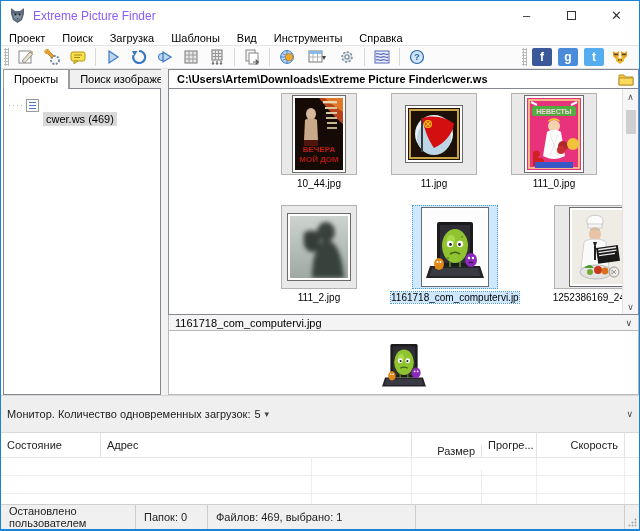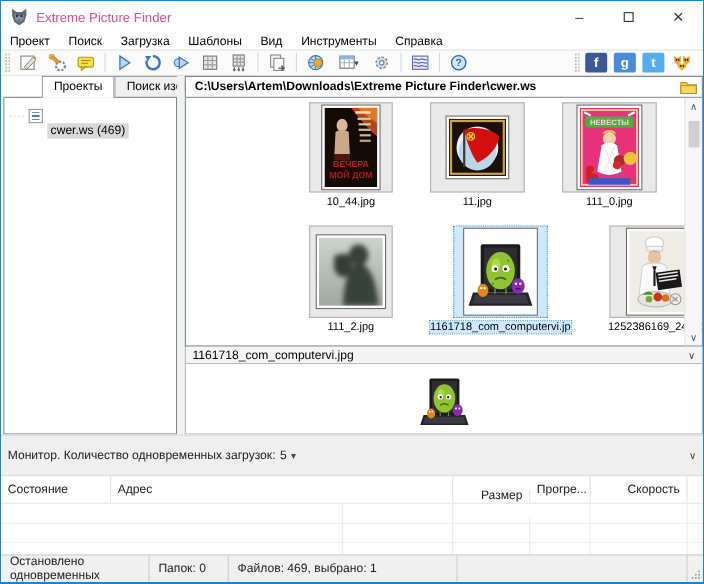--- a/index.html
+++ b/index.html
@@ -2,21 +2,21 @@
 <html><head>
 <meta charset="utf-8">
 <style>
   * { margin:0; padding:0; box-sizing:border-box; }
   html,body { width:640px; height:531px; font-family:"Liberation Sans", sans-serif; background:#fff; }
   .window { width:640px; height:531px; border:1px solid #1883d7; border-bottom-width:2px; display:flex; flex-direction:column; background:#fff; overflow:hidden; }
 
   
   .titlebar { height:29px; display:flex; align-items:center; padding-left:8px; background:#fff; flex:0 0 auto; }
   .titlebar .app-icon { width:17px; height:17px; margin-right:7px; }
-  .titlebar .title { font-size:12px; color:#ec4899; flex:1; }
+  .titlebar .title { font-size:12px; color:#8b5cf6; flex:1; }
   .win-controls { display:flex; height:100%; }
   .win-btn { width:45px; display:flex; align-items:center; justify-content:center; font-size:13px; color:#333; }
   .maxbox { width:9px; height:9px; border:1px solid #333; display:inline-block; }
 
   
   .menubar { height:15px; display:flex; align-items:center; padding-left:8px; gap:17px; font-size:11px; color:#000; flex:0 0 auto; }
   .menubar span { cursor:default; }
 
   
   .toolbar { height:24px; display:flex; align-items:center; border-top:1px solid #e4e4e4; border-bottom:1px solid #e4e4e4; background:#fbfbfb; flex:0 0 auto; }
@@ -27,21 +27,21 @@
   .tb-btn svg { width:16px; height:16px; }
   .tb-spacer { flex:1; }
   .social-btn { width:20px; height:18px; display:flex; align-items:center; justify-content:center; border-radius:2px; font-size:12px; font-weight:bold; color:#fff; margin:0 3px; }
   .drop-arrow { font-size:8px; color:#444; margin-left:-2px; }
 
   
   .main { flex:0 0 326px; display:flex; }
   .left-panel { width:160px; display:flex; flex-direction:column; padding-left:2px; }
   .tabs { height:20px; display:flex; }
   .tab { font-size:11px; padding:3px 10px 2px 10px; border:1px solid #9d9d9d; border-bottom:none; background:#f0f0f0; color:#000; white-space:nowrap; }
-  .tab.active { background:#fff; position:relative; z-index:2;margin-left:35px; }
+  .tab.active { background:#fff; position:relative; z-index:2; }
   .tree { flex:1; border:1px solid #828790; background:#fff; margin-top:-1px; padding-top:8px; }
   .tree-row { display:flex; align-items:center; font-size:11px; height:16px; padding-left:4px; }
   .tree-dots { color:#b8b8b8; font-size:9px; letter-spacing:1px; margin-right:2px; }
   .tree-icon { width:13px; height:13px; border:1px solid #9a9a9a; background:#fff; margin-right:4px; display:flex; align-items:center; justify-content:center; }
   .tree-icon i { display:block; width:7px; height:7px; background:repeating-linear-gradient(#4a78c8 0 1px, #fff 1px 3px); }
   .tree-label { background:#d9d9d9; padding:1px 3px;margin-top:28px; }
 
   .splitter { width:7px; background:#f2f2f2; }
 
   .right-panel { flex:1; display:flex; flex-direction:column; }
@@ -501,21 +501,21 @@
   <div class="dl-body">
     <div class="dl-b c-address"></div>
     <div class="dl-b c-state"></div>
     <div class="dl-b c-size"></div>
     <div class="dl-b c-progress"></div>
     <div class="dl-b c-speed"></div>
     <div class="dl-b c-scroll" style="border-right:none"></div>
   </div>
 
   <div class="statusbar">
-    <div class="sb-seg sb-1">Остановлено одновременных</div>
+    <div class="sb-seg sb-1">Остановлено пользователем</div>
     <div class="sb-seg sb-2">Папок: 0</div>
     <div class="sb-seg sb-3">Файлов: 469, выбрано: 1</div>
     <div class="sb-fill"></div>
     <div class="sb-grip">
       <svg width="9" height="9" viewBox="0 0 9 9">
           <circle cx="7.5" cy="1.5" r="0.9" fill="#a0a0a0"></circle>
           <circle cx="7.5" cy="4.5" r="0.9" fill="#a0a0a0"></circle>
           <circle cx="4.5" cy="4.5" r="0.9" fill="#a0a0a0"></circle>
           <circle cx="7.5" cy="7.5" r="0.9" fill="#a0a0a0"></circle>
           <circle cx="4.5" cy="7.5" r="0.9" fill="#a0a0a0"></circle>

